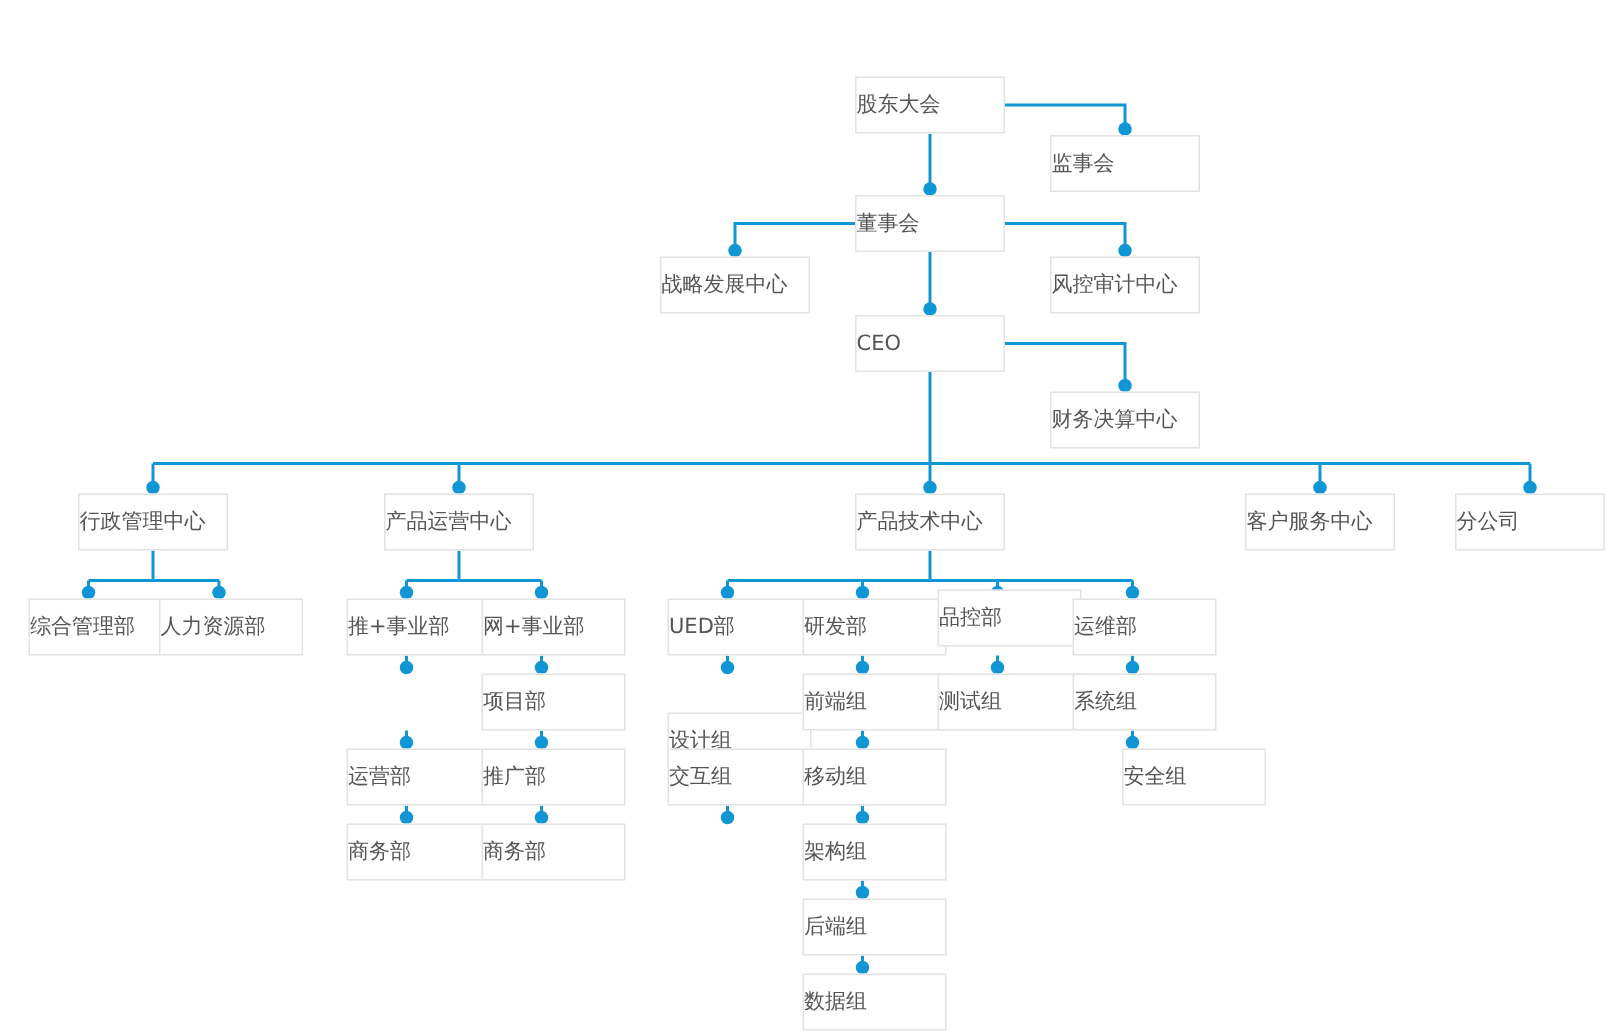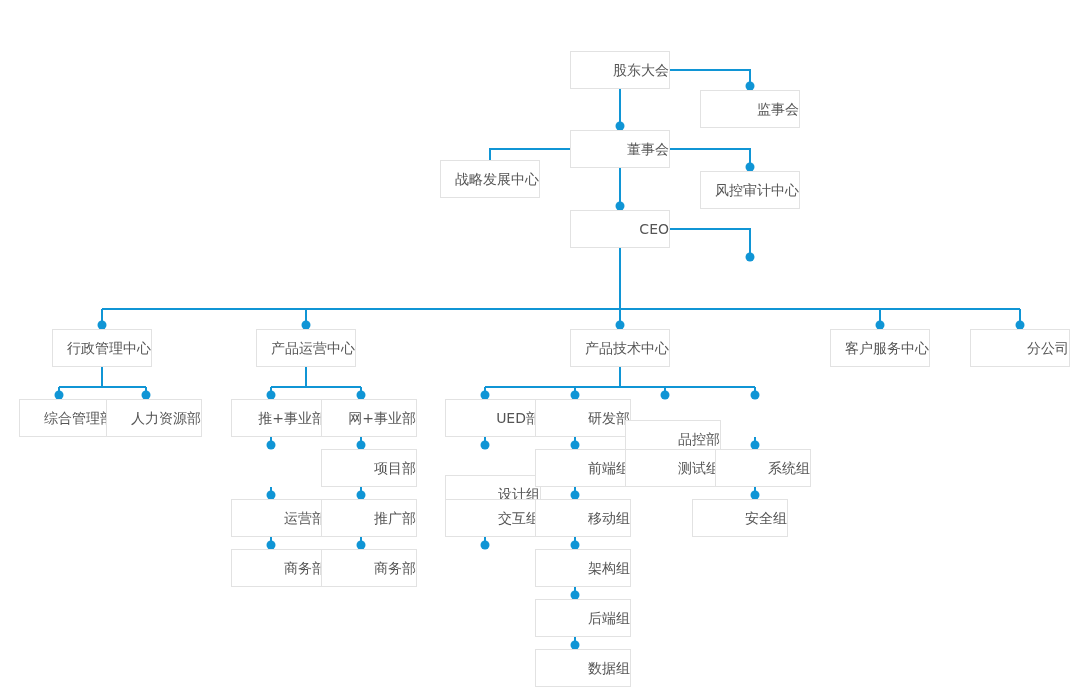--- a/index.html
+++ b/index.html
@@ -13,21 +13,21 @@
   .wires { position:absolute; left:0; top:0; }
   .node {
     position:absolute;
     height:38px;
     box-sizing:border-box;
     background:#ffffff;
     border:1px solid #e2e2e2;
     color:#555555;
     font-size:14px;
     line-height:36px;
-    text-align:right;
+    text-align:left;
     white-space:nowrap;
   }
   .w100 { width:100px; }
   .w80  { width:96px; }
 </style>
 </head>
 <body>
 
 <div class="chart">
 
@@ -114,49 +114,51 @@
       <circle cx="575" cy="645" r="4.5"></circle>
       <circle cx="665" cy="445" r="4.5"></circle>
       <circle cx="755" cy="445" r="4.5"></circle>
       <circle cx="755" cy="495" r="4.5"></circle>
     </g>
   </svg>
 
   <div class="node w100" style="left:570px;top:51px">股东大会</div>
   <div class="node w100" style="left:700px;top:90px">监事会</div>
   <div class="node w100" style="left:570px;top:130px">董事会</div>
-  <div class="node w100" style="left:440px;top:160px">战略发展中心</div>
+  <div class="node w100" style="left:440px;top:171px">战略发展中心</div>
   <div class="node w100" style="left:700px;top:171px">风控审计中心</div>
   <div class="node w100" style="left:570px;top:210px">CEO</div>
+  <div class="node w100" style="left:700px;top:261px">财务决算中心</div>
 
   <div class="node w100" style="left:52px;top:329px">行政管理中心</div>
   <div class="node w100" style="left:256px;top:329px">产品运营中心</div>
   <div class="node w100" style="left:570px;top:329px">产品技术中心</div>
   <div class="node w100" style="left:830px;top:329px">客户服务中心</div>
   <div class="node w100" style="left:970px;top:329px">分公司</div>
 
   <div class="node w80" style="left:19px;top:399px">综合管理部</div>
   <div class="node w80" style="left:106px;top:399px">人力资源部</div>
   <div class="node w80" style="left:231px;top:399px">推+事业部</div>
   <div class="node w80" style="left:321px;top:399px">网+事业部</div>
   <div class="node w80" style="left:445px;top:399px">UED部</div>
   <div class="node w80" style="left:535px;top:399px">研发部</div>
-  <div class="node w80" style="left:625px;top:420px">品控部</div>
+  <div class="node w80" style="left:625px;top:393px">品控部</div>
+  <div class="node w80" style="left:715px;top:399px">运维部</div>
 
   <div class="node w80" style="left:321px;top:449px">项目部</div>
   <div class="node w80" style="left:445px;top:475px">设计组</div>
   <div class="node w80" style="left:535px;top:449px">前端组</div>
   <div class="node w80" style="left:625px;top:449px">测试组</div>
   <div class="node w80" style="left:715px;top:449px">系统组</div>
 
   <div class="node w80" style="left:231px;top:499px">运营部</div>
   <div class="node w80" style="left:321px;top:499px">推广部</div>
   <div class="node w80" style="left:445px;top:499px">交互组</div>
   <div class="node w80" style="left:535px;top:499px">移动组</div>
-  <div class="node w80" style="left:692px;top:499px">安全组</div>
+  <div class="node w80" style="left:748px;top:499px">安全组</div>
 
   <div class="node w80" style="left:231px;top:549px">商务部</div>
   <div class="node w80" style="left:321px;top:549px">商务部</div>
   <div class="node w80" style="left:535px;top:599px">后端组</div>
 
   <div class="node w80" style="left:535px;top:549px">架构组</div>
   <div class="node w80" style="left:535px;top:649px">数据组</div>
 
 </div>
 

